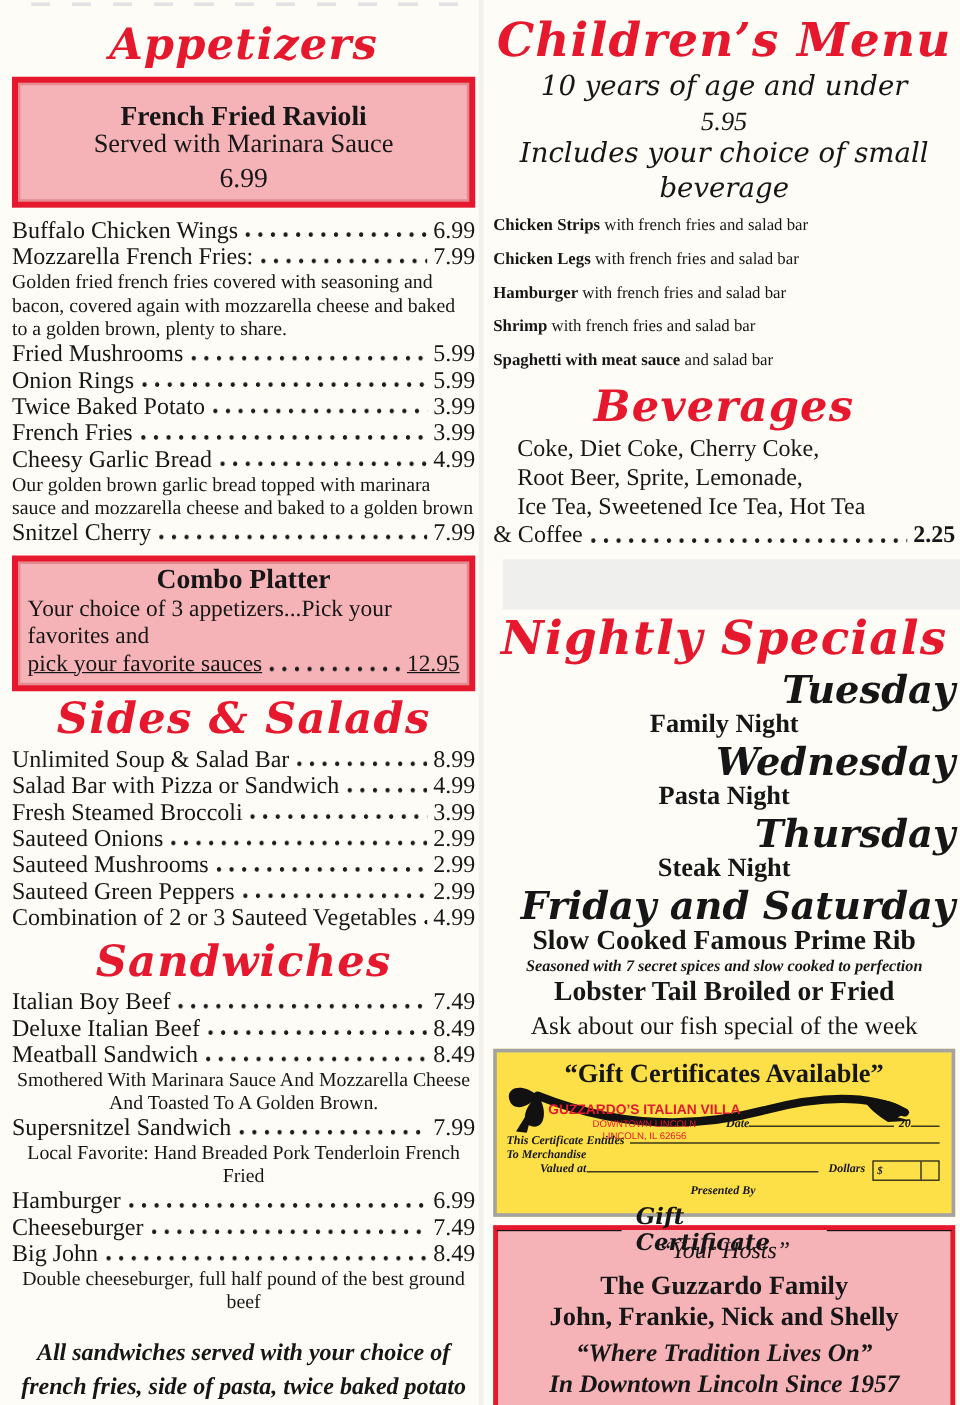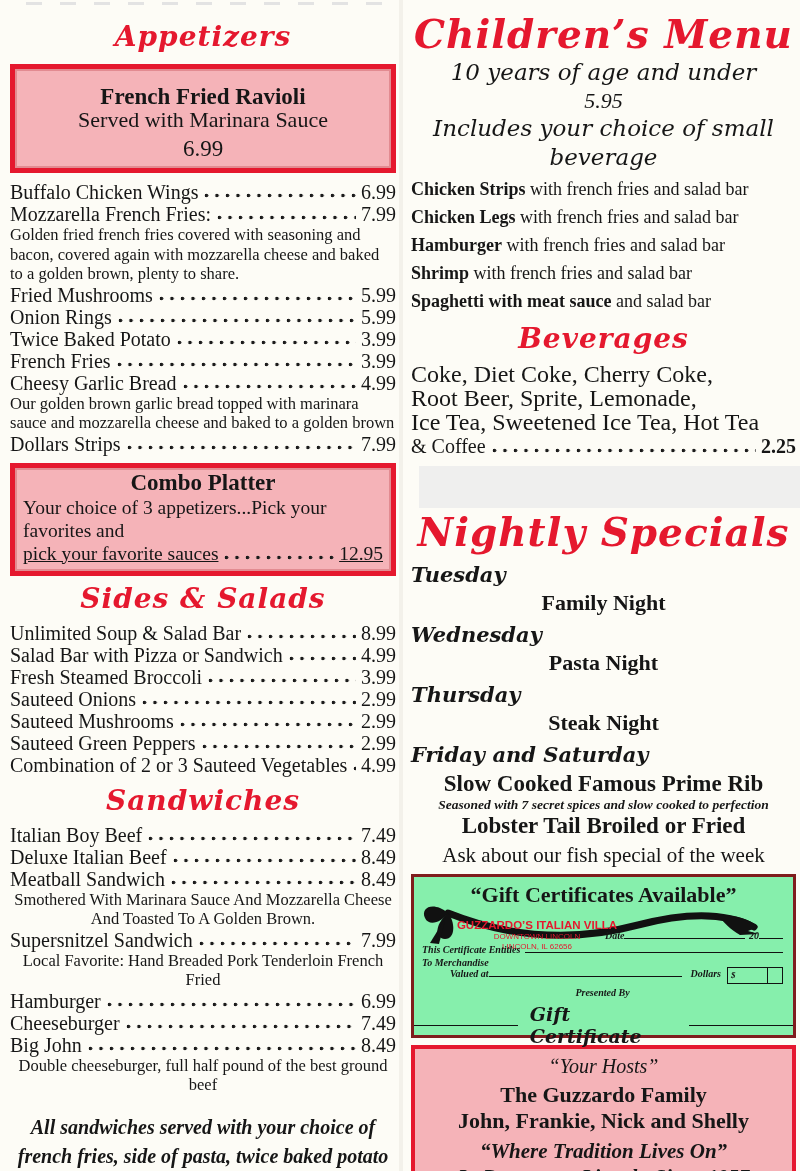--- a/index.html
+++ b/index.html
@@ -12,21 +12,21 @@
   .seam { position:absolute; left:399px; top:0; width:4px; height:100%; background:#f3f1ea; }
   .scan-dashes { position:absolute; top:2px; left:26px; width:360px; height:3px;
     background:repeating-linear-gradient(90deg,#e3e3e3 0 16px,transparent 16px 34px); }
 
   .script { font-family:"DejaVu Serif",serif; font-style:italic; font-weight:bold; }
   .red { color:#e5182e; }
 
   .col-left  { position:absolute; left:10px;  top:14px; width:386px; }
   .col-right { position:absolute; left:411px; top:10px; width:385px; }
 
-  .sec-title { text-align:center; font-size:28px; line-height:46px; letter-spacing:1px; }
+  .sec-title { text-align:center; font-size:36px; line-height:46px; letter-spacing:1px; }
   .sec-title.big { font-size:39px; line-height:48px; }
 
   .pink-box { border:5px solid #e5182e; background:#f5b3b8;
     box-shadow:inset 0 0 0 2px rgba(175,35,48,.28); }
 
   .feat-box { margin-top:4px; text-align:center; padding:15px 6px 7px; }
   .feat-title { font-weight:bold; font-size:23px; line-height:25px; }
   .feat-sub { font-size:22px; line-height:22px; }
   .feat-price { font-size:23px; line-height:24px; margin-top:6px; }
 
@@ -43,37 +43,37 @@
   .combo-box { margin-top:8px; padding:2px 8px 6px; font-size:19.5px; }
   .combo-title { text-align:center; font-weight:bold; font-size:23px; line-height:26px; }
   .combo-line { line-height:23px; }
   .combo-row { display:flex; align-items:flex-start; line-height:23px;text-decoration:underline; }
 
   .footer-note { margin-top:18px; font-weight:bold; font-style:italic;
     font-size:20px; line-height:29px; text-align:center; }
 
   .kids-sub { text-align:center; font-style:italic; font-size:23px; line-height:29px; }
   .kids-price { text-align:center; font-style:italic; font-size:22px; line-height:27px; }
-  .kid-row { font-size:18px; line-height:22px; margin-top:6px; }
+  .kid-row { font-size:14px; line-height:22px; margin-top:6px; }
   .kid-bold { font-weight:bold; }
 
-  .bev-line { font-size:24px; line-height:24px; }
+  .bev-line { font-size:20px; line-height:24px;margin-left:20px; }
   .bev-row { display:flex; align-items:baseline; font-size:20px; line-height:24px; }
   .bev-price { font-weight:bold; }
 
   .scan-band { margin-top:8px; margin-left:8px; width:390px; height:42px; background:#efefee; }
 
   .special-pair { margin-top:4px; }
-  .day { text-align:left; font-size:21px; line-height:30px; }
+  .day { text-align:right; font-size:32px; line-height:30px; }
   .night { text-align:center; font-weight:bold; font-size:22px; line-height:26px; }
   .wk-main { text-align:center; font-weight:bold; font-size:23px; line-height:27px; }
   .wk-sub { text-align:center; font-weight:bold; font-style:italic; font-size:13.5px; line-height:15px; }
   .wk-ask { text-align:center; font-weight:normal; font-size:21px; line-height:26px; margin-top:3px; }
 
-  .cert-box { position:relative; margin-top:6px; height:164px; border:3px solid #7f1d1d; background:#86efac; }
+  .cert-box { position:relative; margin-top:6px; height:140px; border:3px solid #a3a3a3; background:#fde047; }
   .cert-title { position:absolute; top:5px; width:100%; text-align:center; font-weight:bold; font-size:22px; }
   .cert-ribbon { position:absolute; left:4px; top:24px; }
   .cert-red { position:absolute; left:38px; top:42px; width:170px; text-align:center;
     color:#e5182e; font-family:"Liberation Sans",sans-serif; }
   .cert-red .r1 { font-weight:bold; font-size:11.5px; line-height:13px; }
   .cert-red .r2 { font-size:8px; line-height:9.5px; }
   .cert-small { font-style:italic; font-weight:bold; font-size:10px; }
   .cert-date { position:absolute; right:10px; top:52px; width:178px; display:flex; align-items:baseline; }
   .cert-line { border-bottom:1.2px solid #111; height:10px; flex:1; }
   .cert-line.fix22 { flex:0 0 24px; }
@@ -150,21 +150,21 @@
         <span class="dots"></span>
         <span class="mprice">3.99</span>
       </div>
       <div class="mrow">
         <span class="mname">Cheesy Garlic Bread</span>
         <span class="dots"></span>
         <span class="mprice">4.99</span>
       </div>
       <div class="mdesc">Our golden brown garlic bread topped with marinara sauce and mozzarella cheese and baked to a golden brown</div>
       <div class="mrow">
-        <span class="mname">Dollars Strips</span>
+        <span class="mname">Snitzel Cherry</span>
         <span class="dots"></span>
         <span class="mprice">7.99</span>
       </div>
     </div>
 
     <div class="combo-box pink-box">
       <div class="combo-title">Combo Platter</div>
       <div class="combo-line">Your choice of 3 appetizers...Pick your favorites and</div>
       <div class="combo-row">
         <span>pick your favorite sauces</span>

